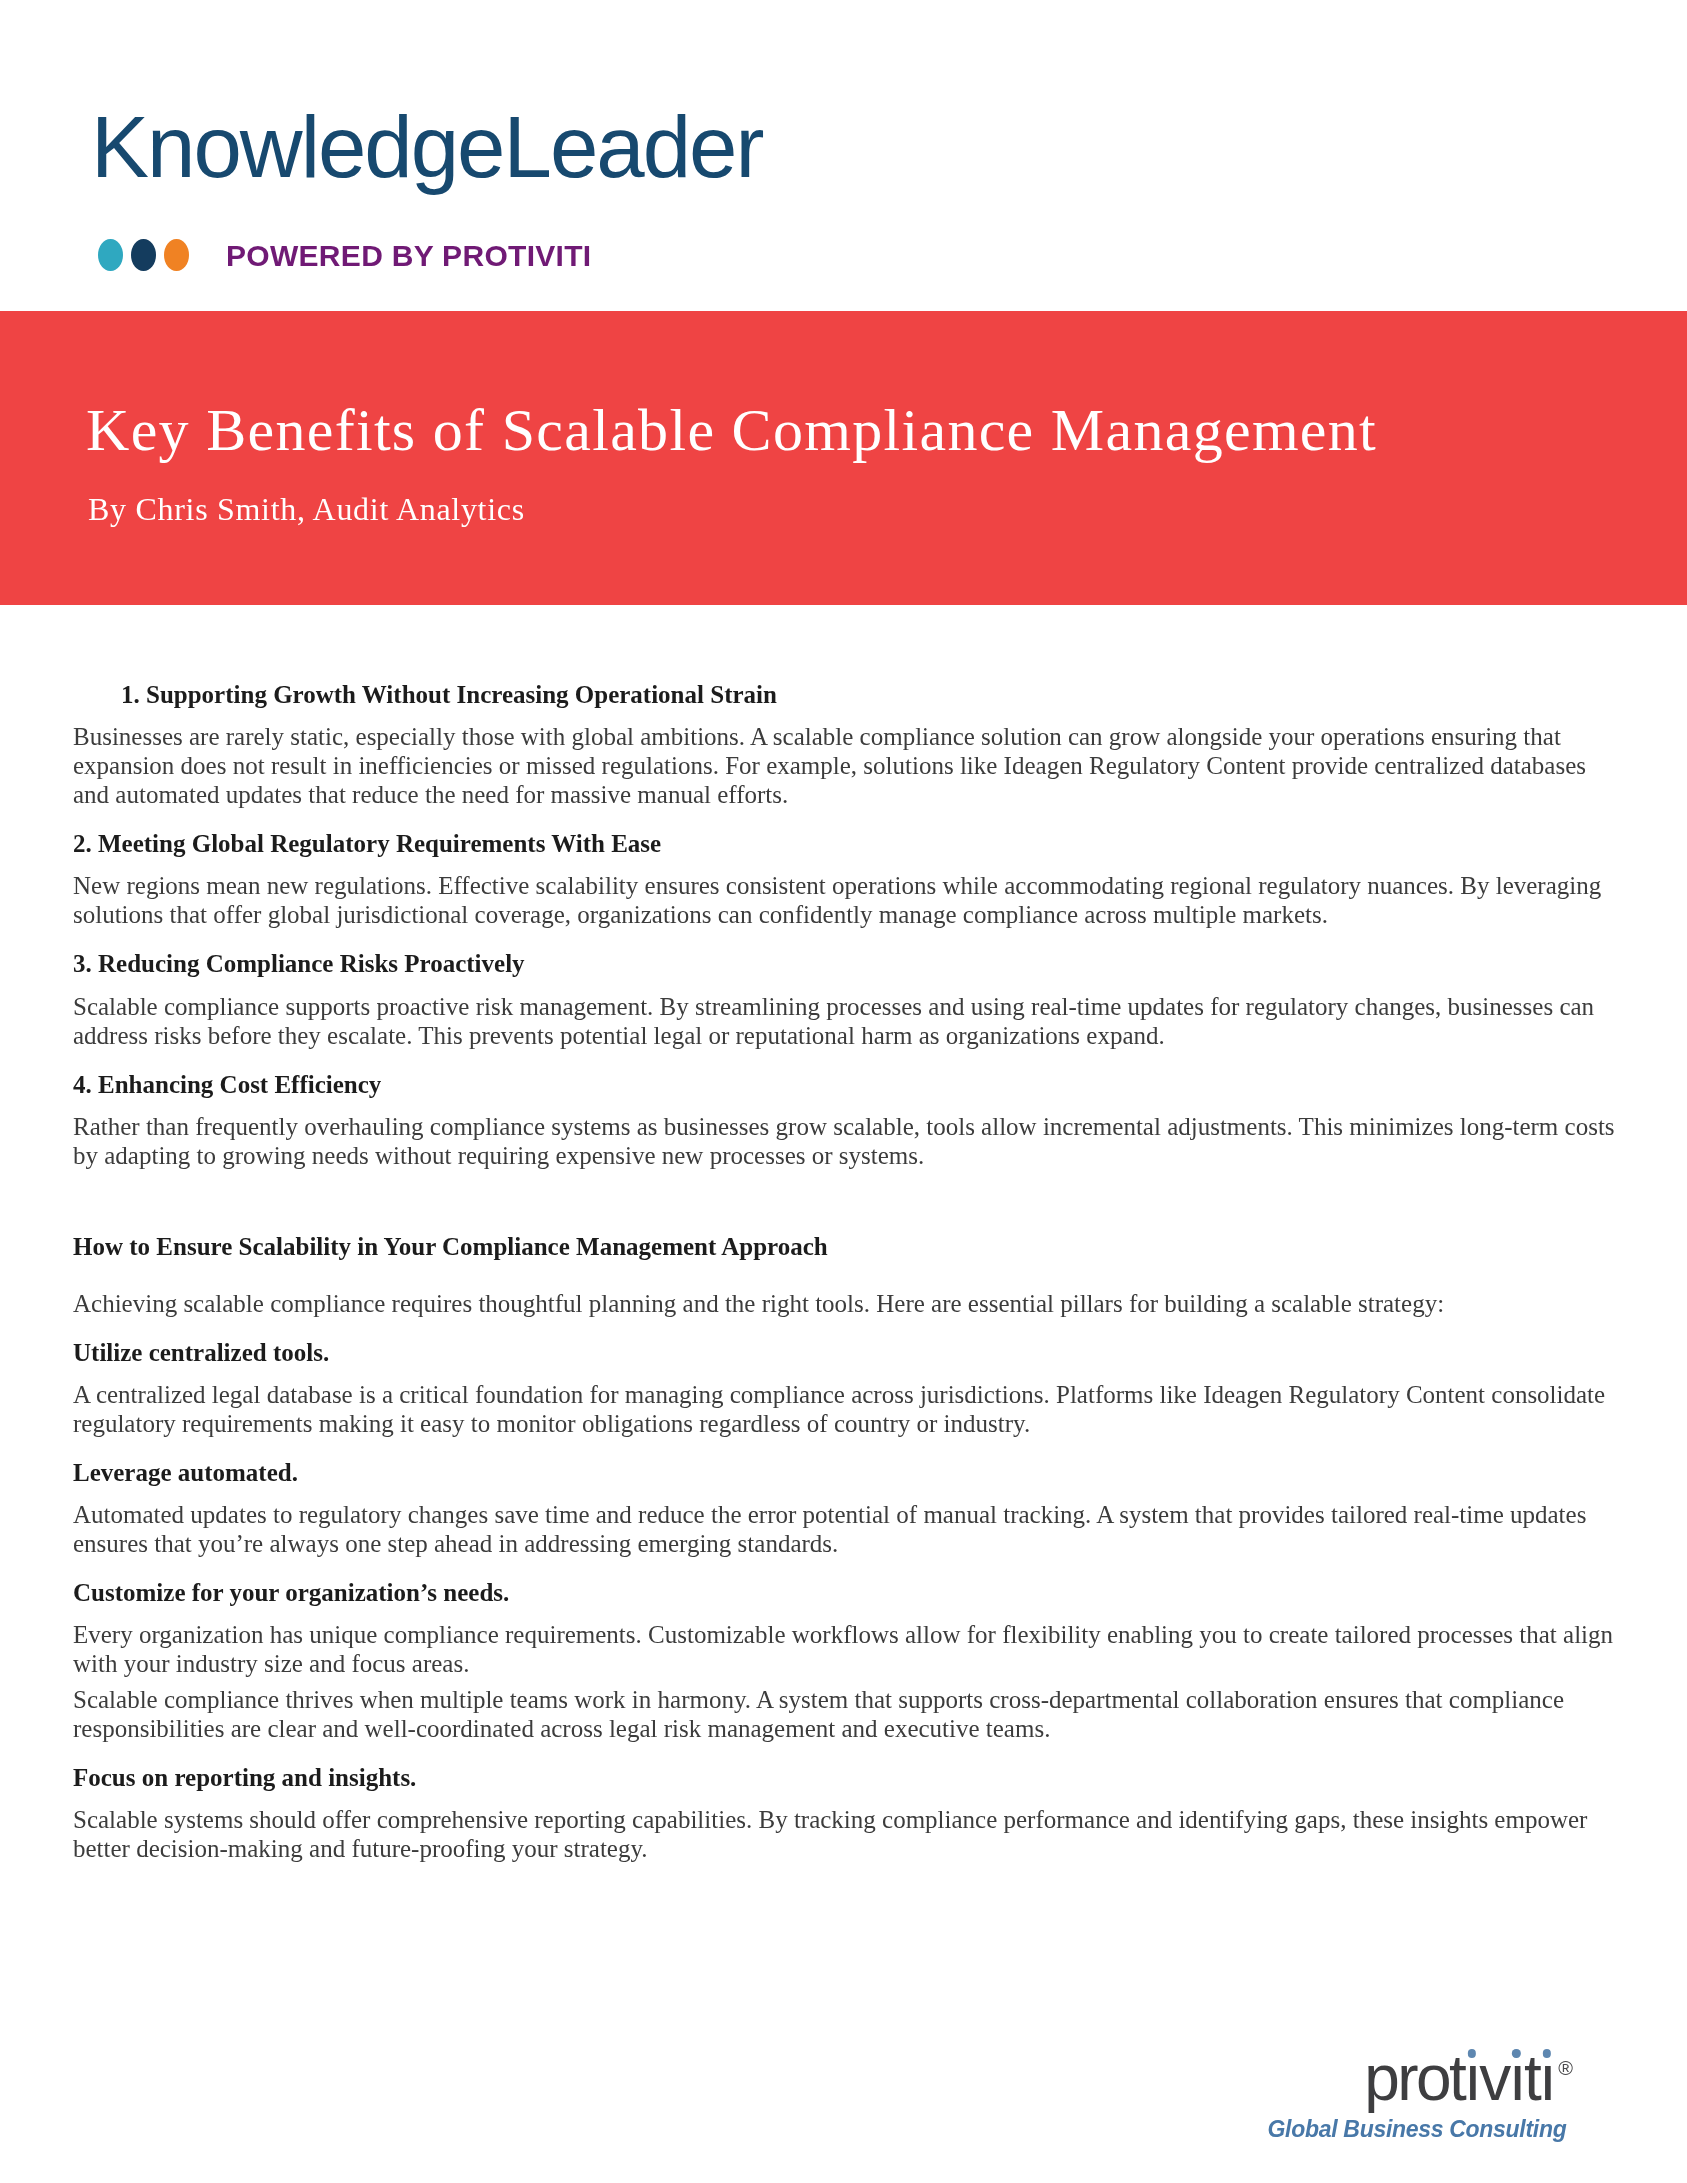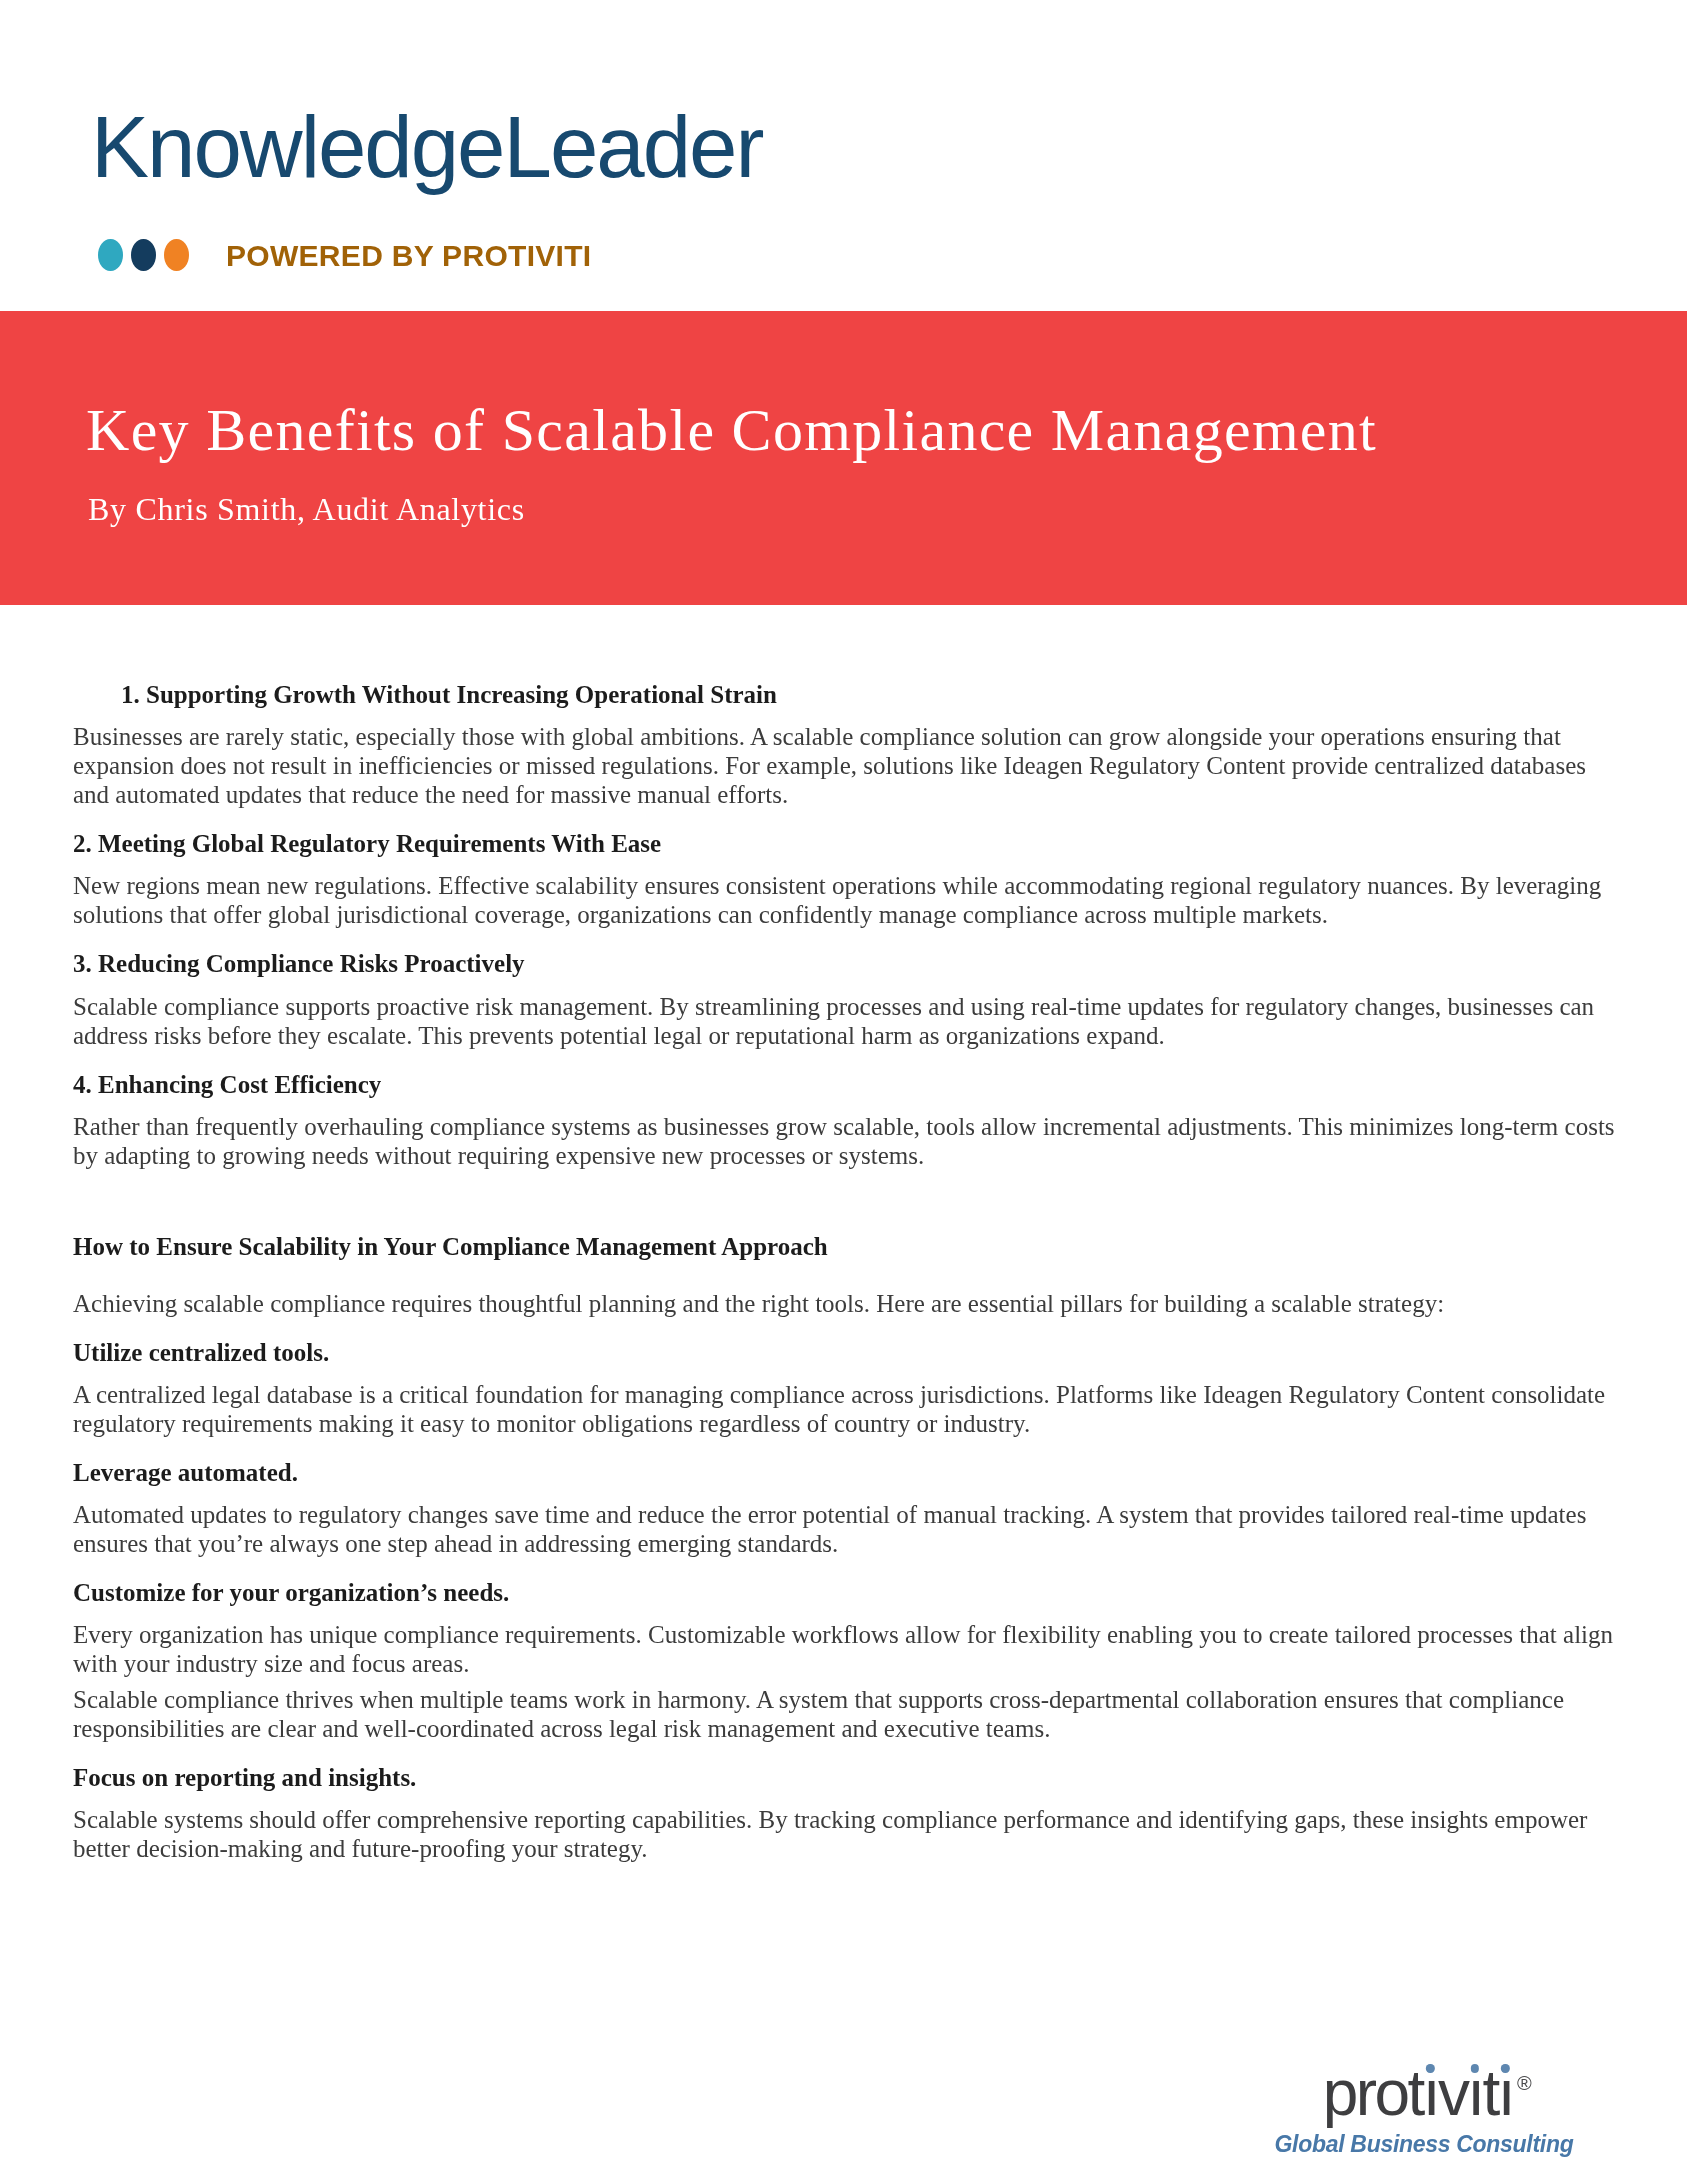--- a/index.html
+++ b/index.html
@@ -78,23 +78,22 @@
     font-weight:700;
     color:#1c1c1c;
     font-size:25px;
     line-height:29px;
     margin:62px 0 28px 0;
   }
   .intro { margin:0 0 8px 0; }
 
   
   .footer {
-    position:absolute; top:2043px; right:107px;
-    text-align:center;
-    margin-top:15px;
+    position:absolute; top:2043px; right:114px;
+    text-align:right;
   }
   .protiviti-line { white-space:nowrap; }
   .protiviti-logo {
     font-family:"Liberation Sans", sans-serif;
     font-weight:400;
     font-size:64px;
     letter-spacing:-2.6px;
     line-height:1.1;
     display:inline-block;
   }
@@ -133,21 +132,21 @@
 <div class="page">
 
   <div class="kl-logo" style="color: rgb(23, 73, 111);">KnowledgeLeader</div>
 
   <div class="brand-dots">
     <span class="brand-dot" style="background: rgb(47, 168, 192);"></span>
     <span class="brand-dot" style="background: rgb(20, 60, 94);"></span>
     <span class="brand-dot" style="background: rgb(240, 130, 35);"></span>
   </div>
 
-  <div class="kl-tagline" style="color: #a16207;">POWERED BY PROTIVITI</div>
+  <div class="kl-tagline" style="color: #701a75;">POWERED BY PROTIVITI</div>
 
   <div class="banner" style="background: #ef4444;">
     <div class="banner-title">Key Benefits of Scalable Compliance Management</div>
     <div class="banner-byline">By Chris Smith, Audit Analytics</div>
   </div>
 
   <div class="content">
 
     <div class="sec-heading first">1. Supporting Growth Without Increasing Operational Strain</div>
     <p class="sec-body">Businesses are rarely static, especially those with global ambitions. A scalable compliance solution can grow alongside your operations ensuring that expansion does not result in inefficiencies or missed regulations. For example, solutions like Ideagen Regulatory Content provide centralized databases and automated updates that reduce the need for massive manual efforts.</p>

